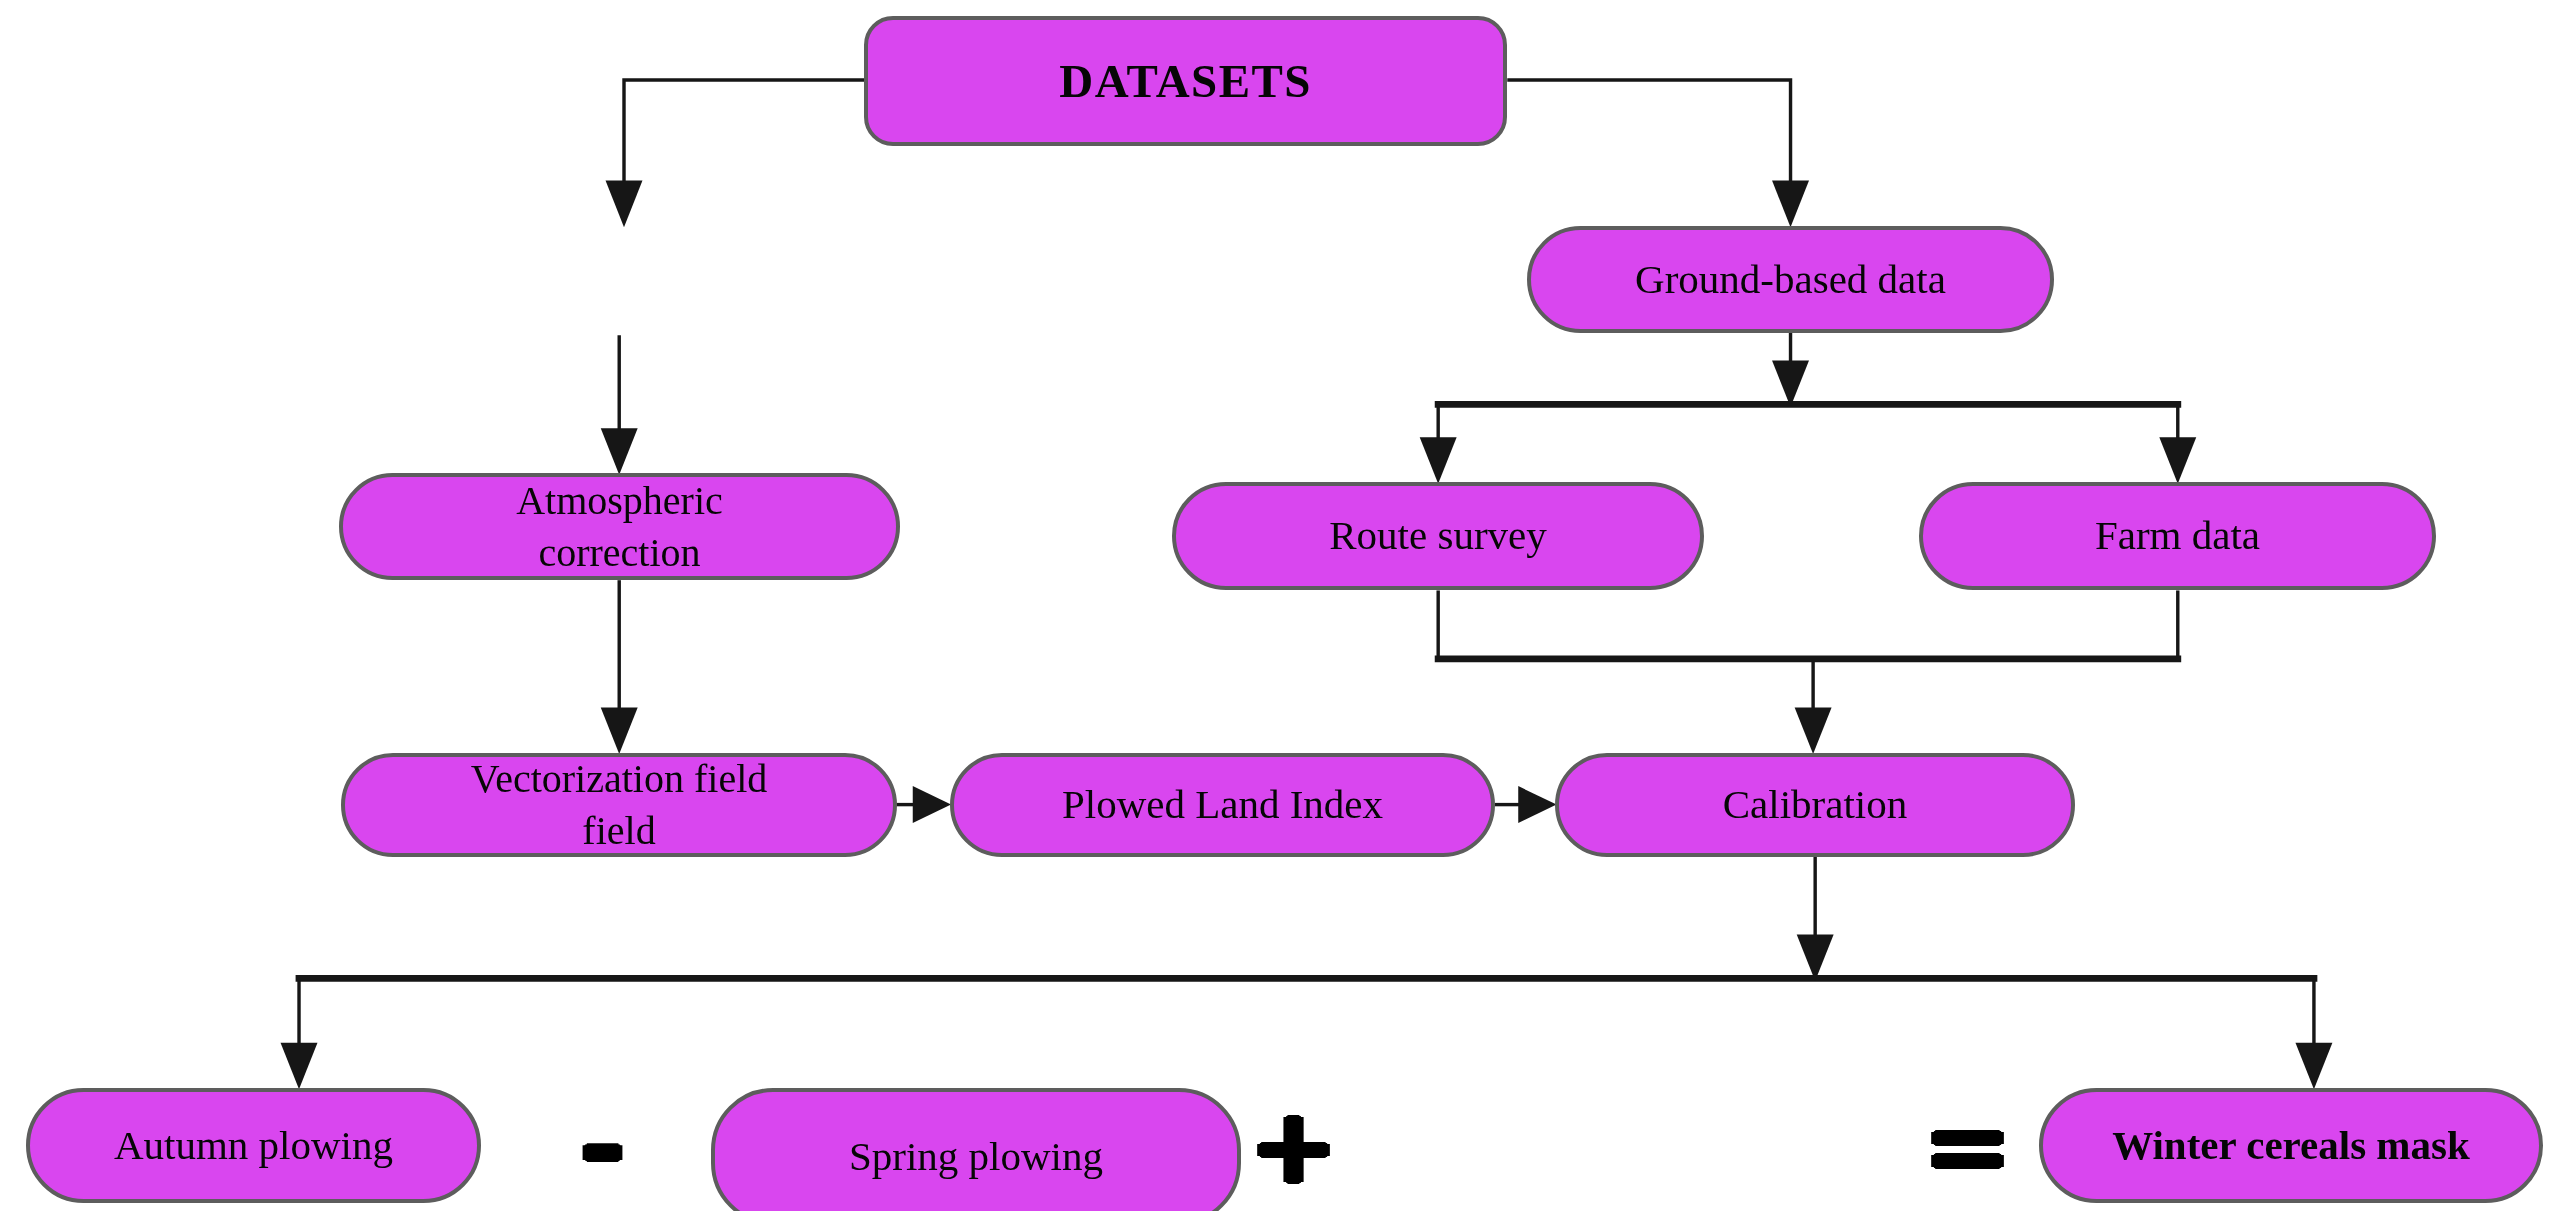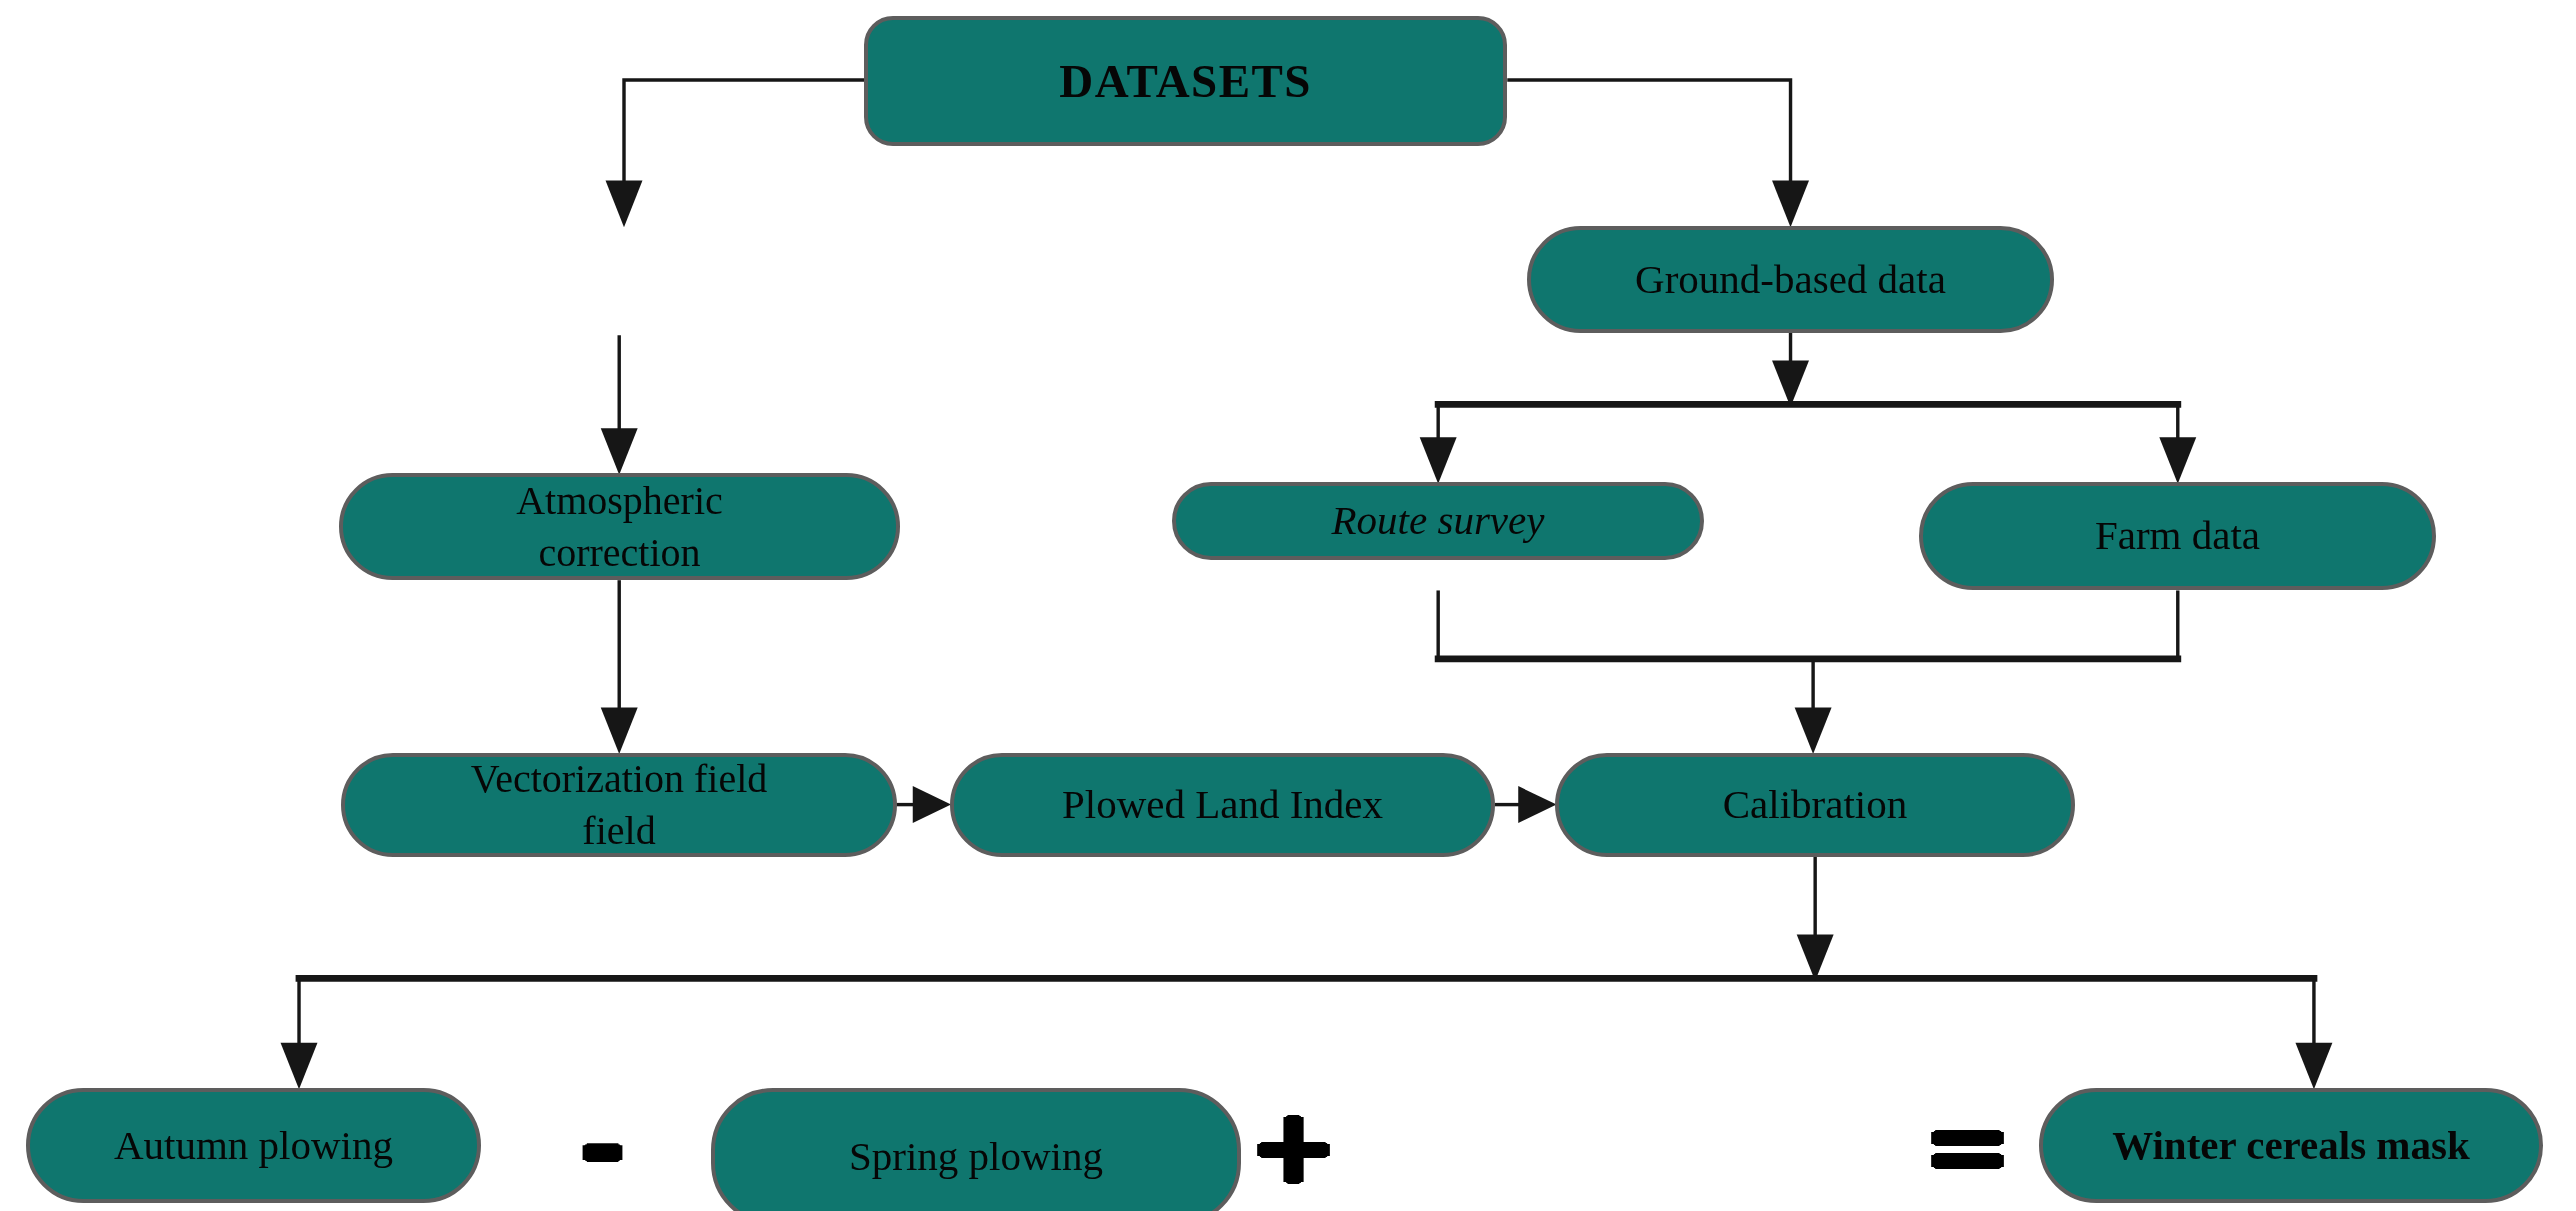--- a/index.html
+++ b/index.html
@@ -17,21 +17,21 @@
   }
   svg.wires {
     position: absolute;
     left: 0; top: 0;
     width: 2576px;
     height: 1211px;
   }
   .node {
     position: absolute;
     box-sizing: border-box;
-    background: #0f766e;
+    background: #d946ef;
     border: 4.1px solid #5d5d5d;
     border-radius: 62px;
     display: flex;
     align-items: center;
     justify-content: center;
     text-align: center;
     color: #060606;
     font-size: 41px;
     line-height: 1.1;
   }
@@ -119,21 +119,21 @@
     <span class="lbl">Ground-based data</span>
   </div>
 
   <div class="node two-line" style="left:339px; top:473px; width:561px; height:107px;">
     <span>
       <span class="lbl">Atmospheric</span>
       <span class="lbl">correction</span>
     </span>
   </div>
 
-  <div class="node" style="left:1172px; top:482px; width:532px; height:78px;font-style:italic;">
+  <div class="node" style="left:1172px; top:482px; width:532px; height:108px;">
     <span class="lbl">Route survey</span>
   </div>
 
   <div class="node" style="left:1919px; top:482px; width:517px; height:108px;">
     <span class="lbl">Farm data</span>
   </div>
 
   <div class="node two-line" style="left:341px; top:753px; width:556px; height:104px;">
     <span>
       <span class="lbl">Vectorization field</span>

